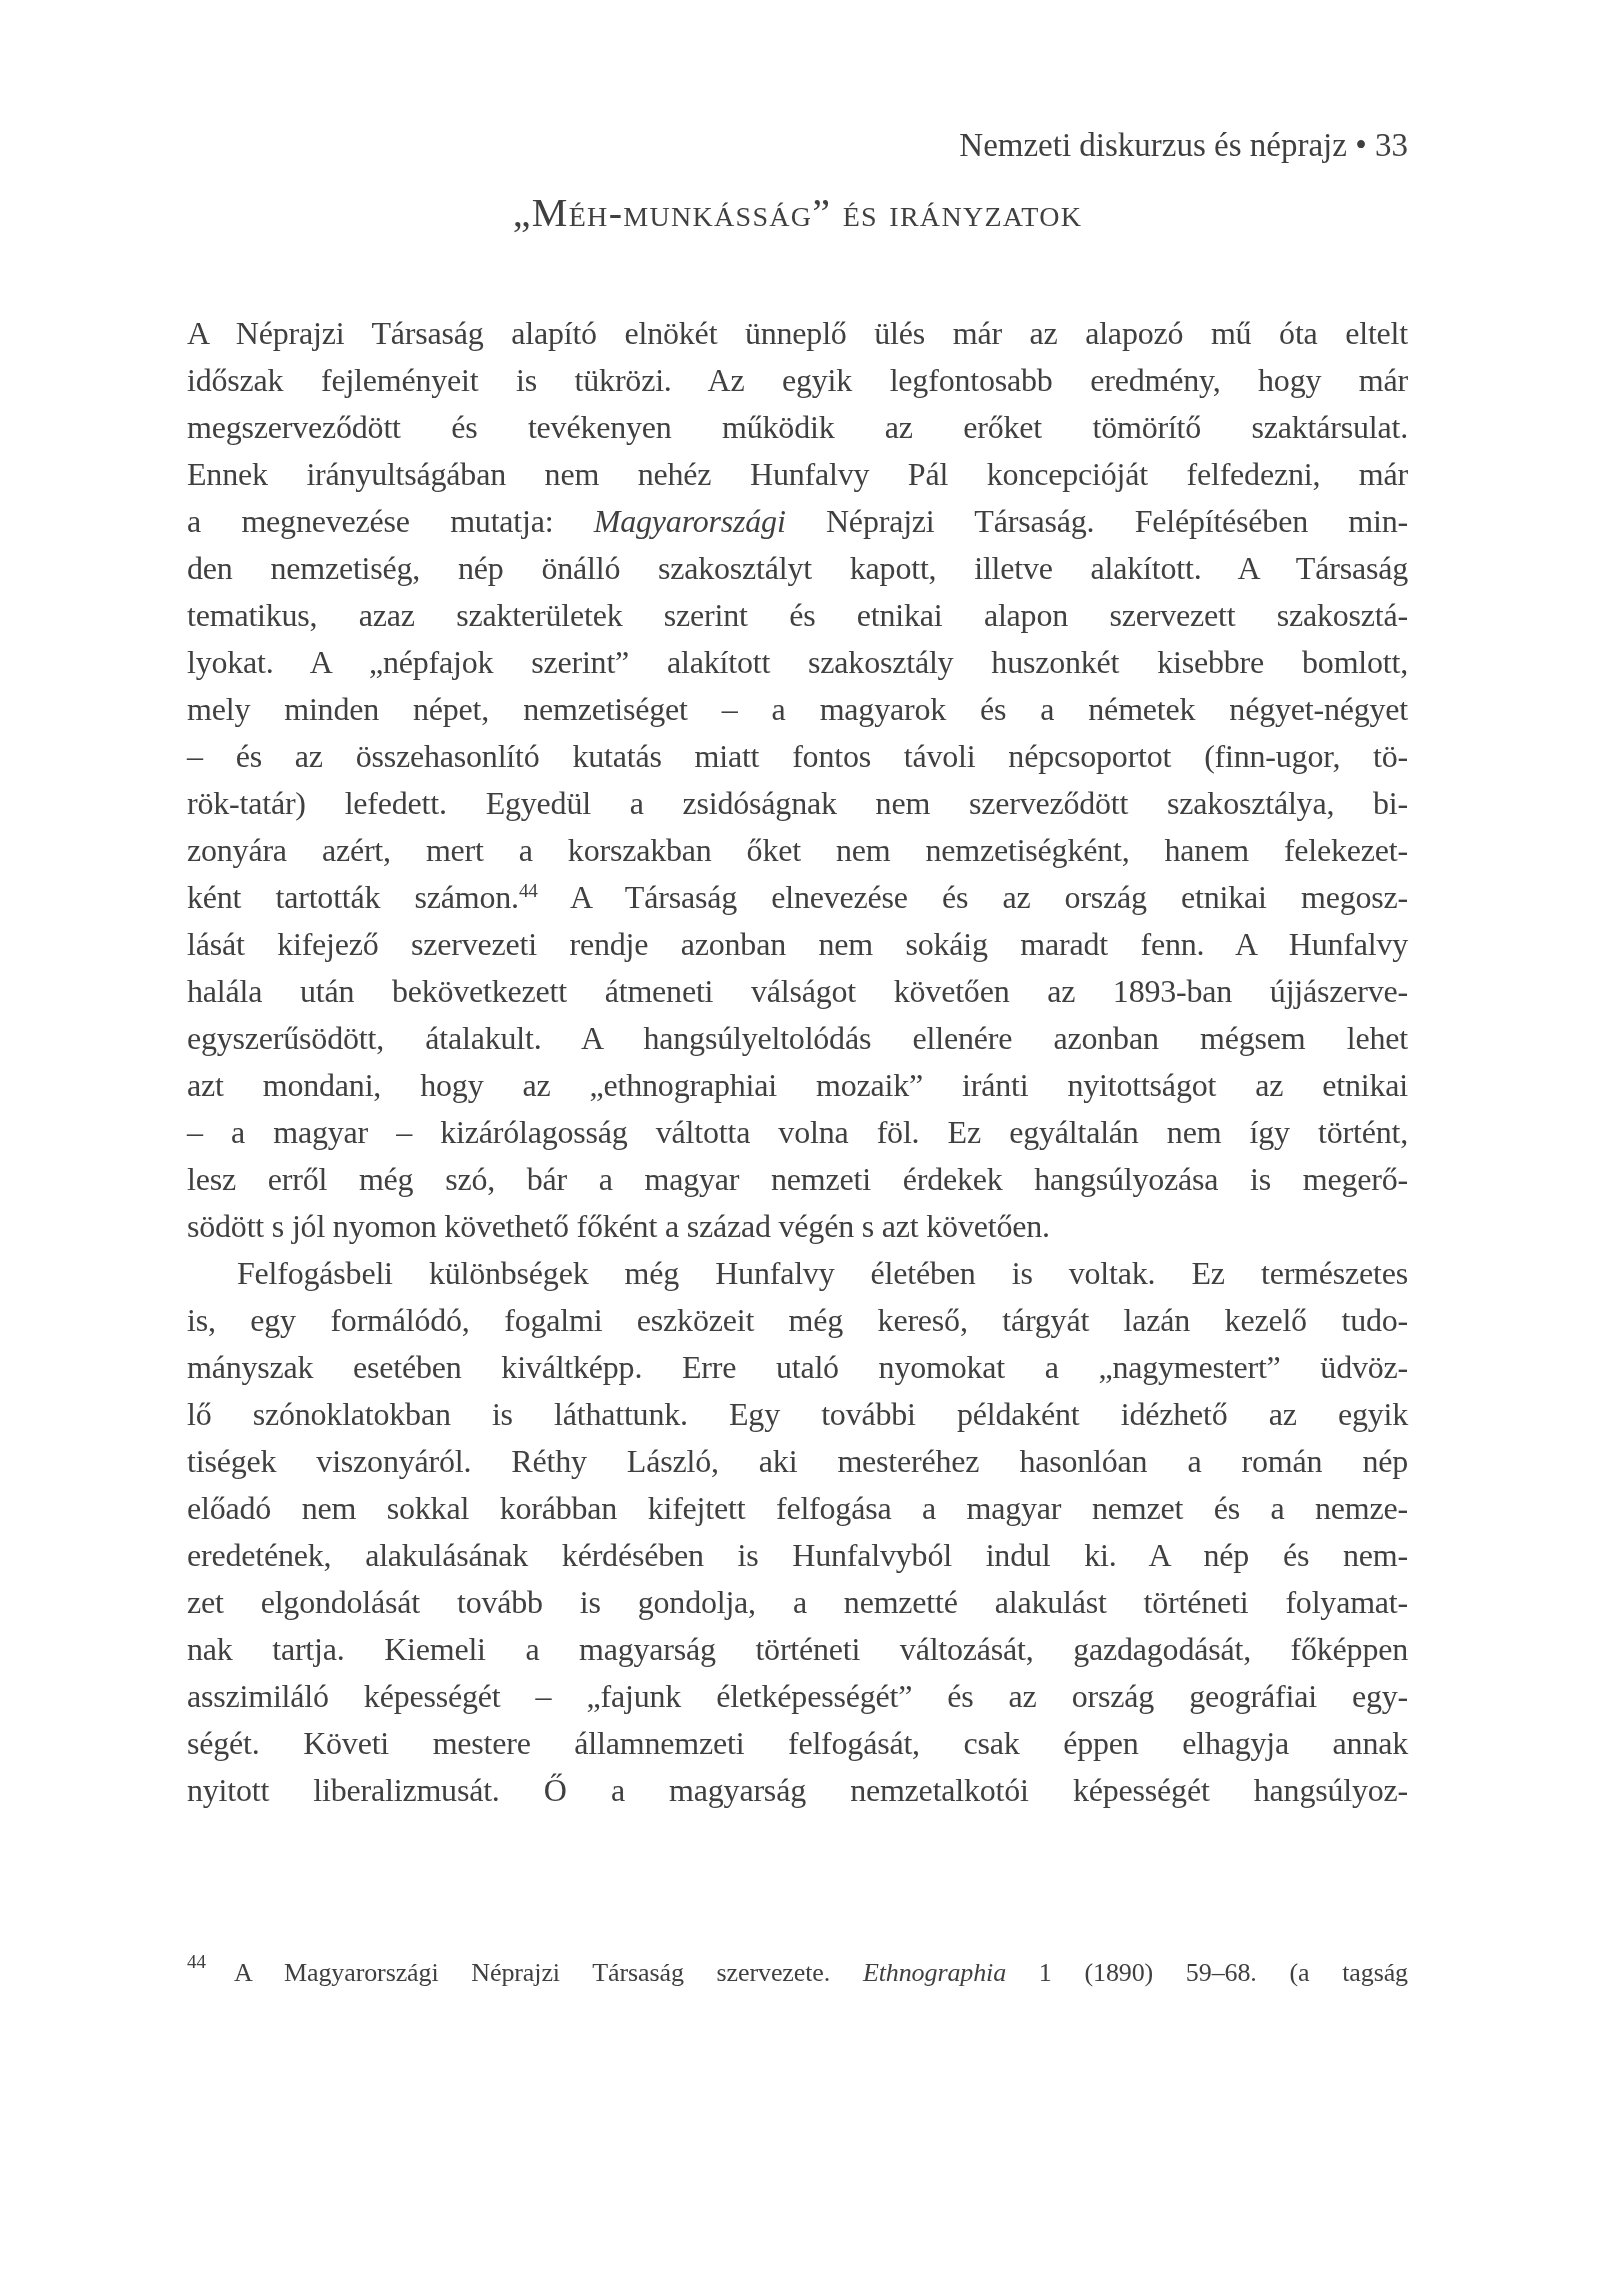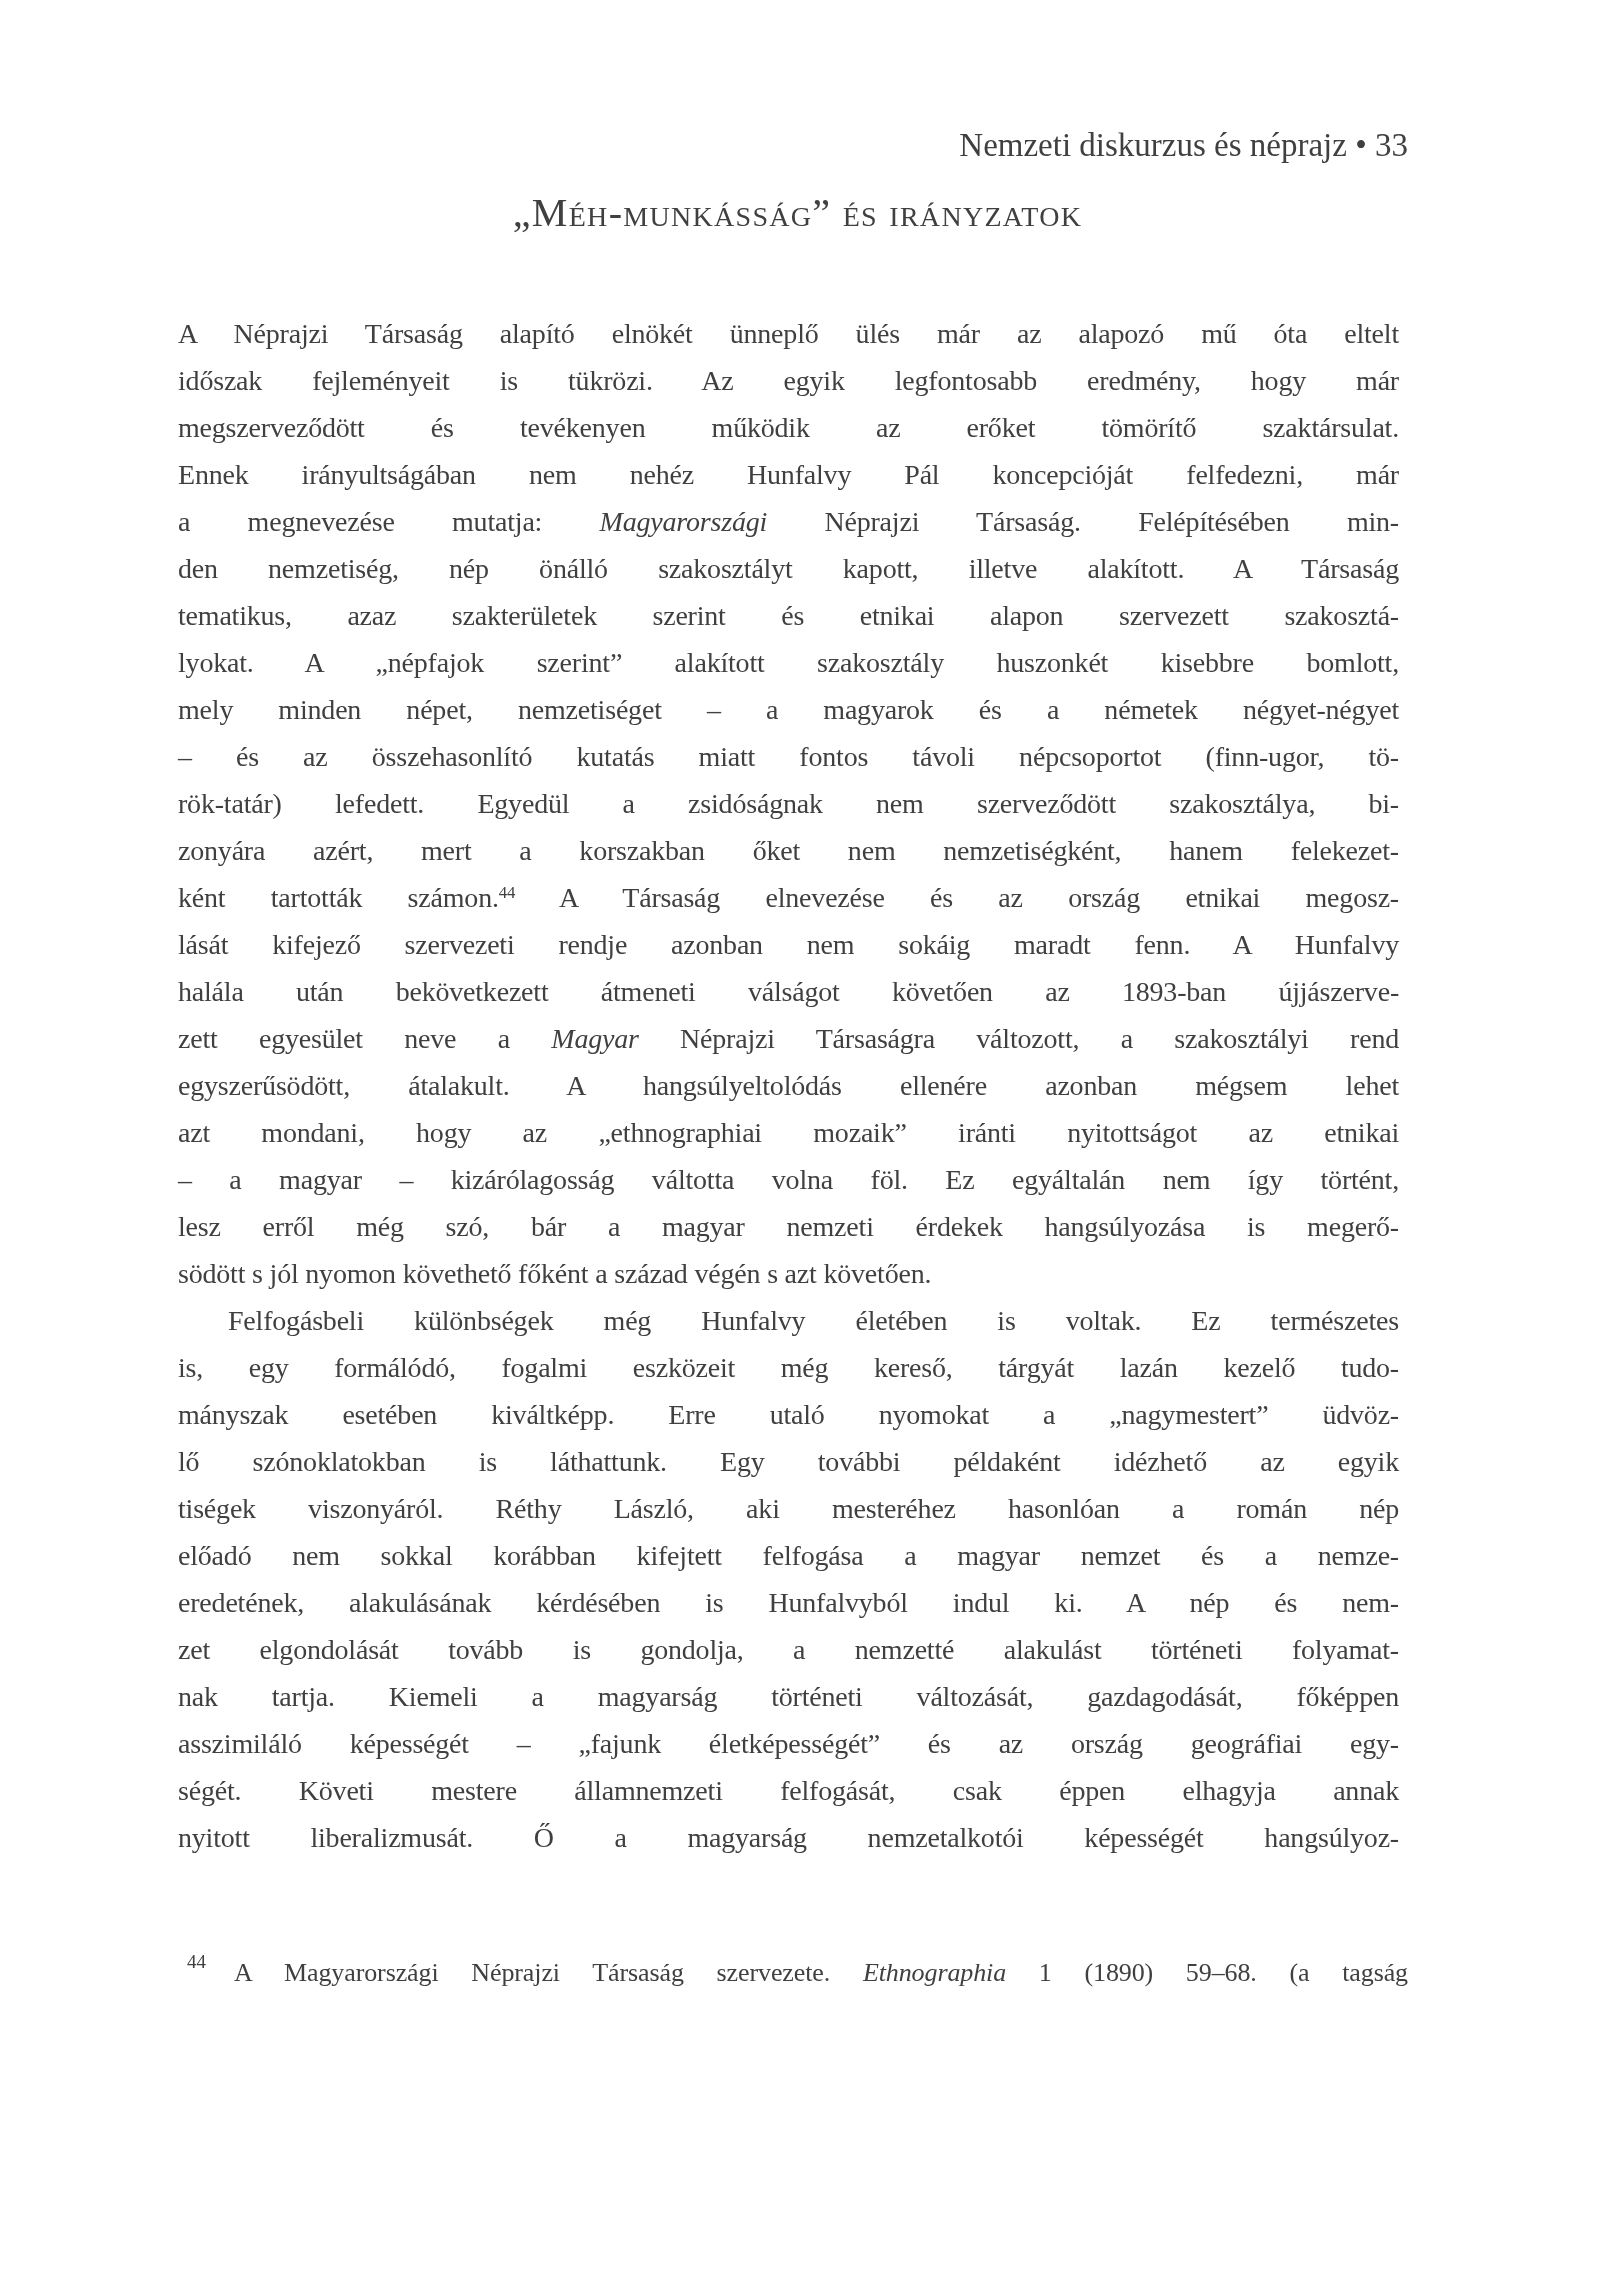--- a/index.html
+++ b/index.html
@@ -30,24 +30,24 @@
     margin: 0;
     text-align: center;
     font-size: 40px;
     line-height: 48px;
     font-weight: normal;
     font-variant: small-caps;
     letter-spacing: 1.3px;
   }
   .body-text {
     position: absolute;
-    left: 178px;
+    left: 187px;
     top: 310px;
     width: 1221px;
-    font-size: 28px;
+    font-size: 32px;
     letter-spacing: -0.2px;
   }
   .body-text .line {
     height: 47px;
     line-height: 47px;
     text-align: justify;
     text-align-last: justify;
   }
   .line.last-left { text-align-last: left; }
   .line.indent { text-indent: 50px; }
@@ -100,21 +100,20 @@
       <div class="line">den nemzetiség, nép önálló szakosztályt kapott, illetve alakított. A Társaság</div>
       <div class="line">tematikus, azaz szakterületek szerint és etnikai alapon szervezett szakosztá-</div>
       <div class="line">lyokat. A „népfajok szerint” alakított szakosztály huszonkét kisebbre bomlott,</div>
       <div class="line">mely minden népet, nemzetiséget – a magyarok és a németek négyet-négyet</div>
       <div class="line">– és az összehasonlító kutatás miatt fontos távoli népcsoportot (finn-ugor, tö-</div>
       <div class="line">rök-tatár) lefedett. Egyedül a zsidóságnak nem szerveződött szakosztálya, bi-</div>
       <div class="line">zonyára azért, mert a korszakban őket nem nemzetiségként, hanem felekezet-</div>
       <div class="line">ként tartották számon.<sup>44</sup> A Társaság elnevezése és az ország etnikai megosz-</div>
       <div class="line">lását kifejező szervezeti rendje azonban nem sokáig maradt fenn. A Hunfalvy</div>
       <div class="line">halála után bekövetkezett átmeneti válságot követően az 1893-ban újjászerve-</div>
-      <div class="line">zett egyesület neve a <i>Magyar</i> Néprajzi Társaságra változott, a szakosztályi rend</div>
       <div class="line">egyszerűsödött, átalakult. A hangsúlyeltolódás ellenére azonban mégsem lehet</div>
       <div class="line">azt mondani, hogy az „ethnographiai mozaik” iránti nyitottságot az etnikai</div>
       <div class="line">– a magyar – kizárólagosság váltotta volna föl. Ez egyáltalán nem így történt,</div>
       <div class="line">lesz erről még szó, bár a magyar nemzeti érdekek hangsúlyozása is megerő-</div>
       <div class="line last-left">södött s jól nyomon követhető főként a század végén s azt követően.</div>
       <div class="line indent">Felfogásbeli különbségek még Hunfalvy életében is voltak. Ez természetes</div>
       <div class="line">is, egy formálódó, fogalmi eszközeit még kereső, tárgyát lazán kezelő tudo-</div>
       <div class="line">mányszak esetében kiváltképp. Erre utaló nyomokat a „nagymestert” üdvöz-</div>
       <div class="line">lő szónoklatokban is láthattunk. Egy további példaként idézhető az egyik</div>
       <div class="line">tiségek viszonyáról. Réthy László, aki mesteréhez hasonlóan a román nép</div>

